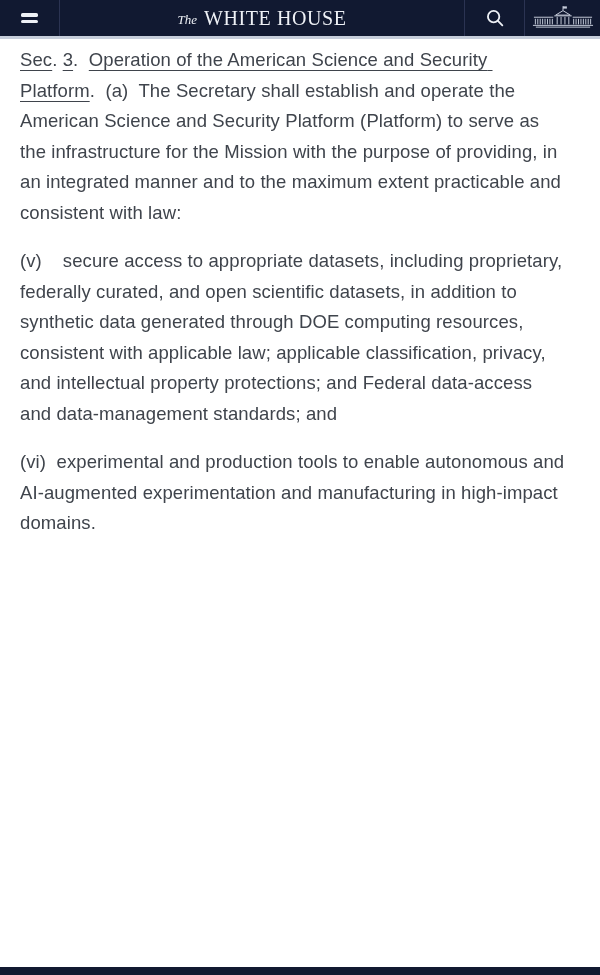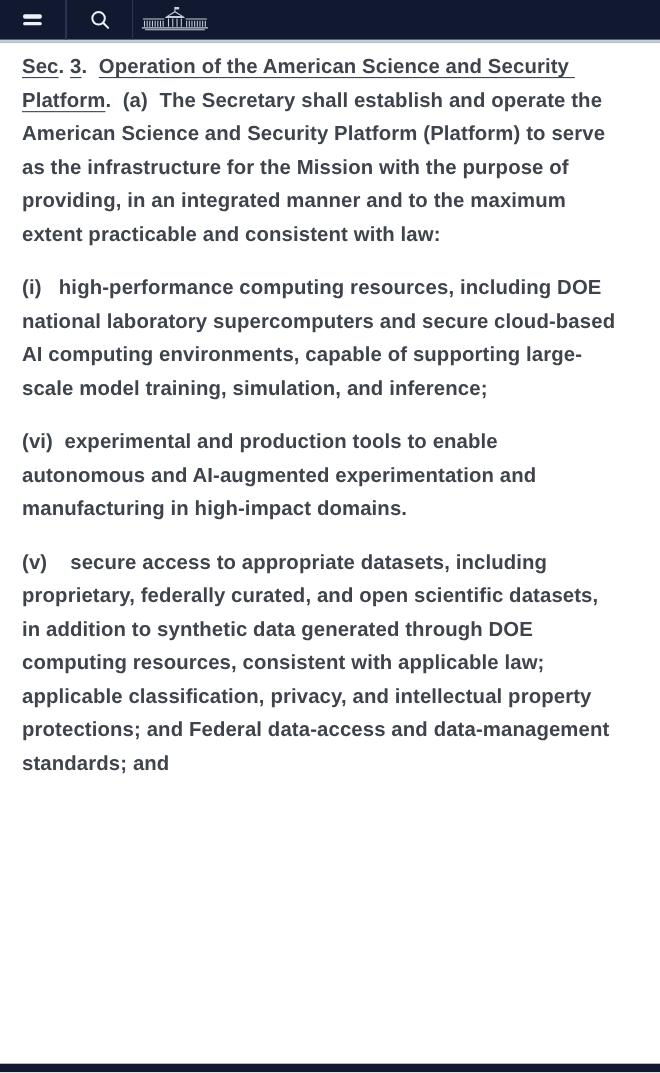--- a/index.html
+++ b/index.html
@@ -58,21 +58,21 @@
     white-space: nowrap;
   }
   
   .content {
     padding: 6px 20px 0 20px;
     color: #3f444c;
     font-size: 18.5px;
     line-height: 30.5px;
     letter-spacing: 0.1px;
   }
-  .content p { margin: 0 15px 18px 0; white-space: pre-wrap; font-weight: bold; }
+  .content p { margin: 0 15px 18px 0; white-space: pre-wrap; }
   .u {
     text-decoration: underline;
     text-decoration-thickness: 1px;
     text-underline-offset: 3.5px;
   }
   
   .bottom-bar {
     position: absolute;
     left: 0; right: 0; bottom: 0;
     height: 8px;
@@ -85,20 +85,24 @@
 <div class="screen">
 
   <header class="topbar">
     <button class="cell menu" aria-label="Menu">
       <span class="hamburger">
           <i></i>
           <i></i>
         </span>
     </button>
 
+    <div class="cell logo">
+      <span class="logo-the">The</span>
+      <span class="logo-title">WHITE HOUSE</span>
+    </div>
 
     <button class="cell search" aria-label="Search">
       <svg width="22" height="22" viewBox="0 0 24 24" fill="none" stroke="#eef1f6" stroke-width="2" stroke-linecap="round">
         <circle cx="10.5" cy="10.5" r="6.2"></circle>
         <line x1="15.2" y1="15.2" x2="20" y2="20"></line>
       </svg>
     </button>
 
     <button class="cell whicon" aria-label="Home">
       <svg width="64" height="26" viewBox="0 0 66 26" fill="none" stroke="#c7cddb" stroke-width="1">
@@ -135,19 +139,18 @@
         <line x1="61.5" y1="13.8" x2="61.5" y2="19.6"></line>
 
         <line x1="2" y1="20.6" x2="64" y2="20.6"></line>
         <line x1="5" y1="22.4" x2="61" y2="22.4"></line>
       </svg>
     </button>
   </header>
 
   <main class="content">
       <p><span class="u">Sec</span><span>. </span><span class="u">3</span><span>.  </span><span class="u">Operation of the American Science and Security Platform</span><span>.  (a)  The Secretary shall establish and operate the American Science and Security Platform (Platform) to serve as the infrastructure for the Mission with the purpose of providing, in an integrated manner and to the maximum extent practicable and consistent with law:</span></p>
-      <p><span>(i)   high-performance computing resources, including DOE national laboratory supercomputers and secure cloud-based AI computing environments, capable of supporting large-scale model training, simulation, and inference;</span></p>
+      <p><span>(v)    secure access to appropriate datasets, including proprietary, federally curated, and open scientific datasets, in addition to synthetic data generated through DOE computing resources, consistent with applicable law; applicable classification, privacy, and intellectual property protections; and Federal data-access and data-management standards; and</span></p>
       <p><span>(vi)  experimental and production tools to enable autonomous and AI-augmented experimentation and manufacturing in high-impact domains.</span></p>
-      <p><span>(v)    secure access to appropriate datasets, including proprietary, federally curated, and open scientific datasets, in addition to synthetic data generated through DOE computing resources, consistent with applicable law; applicable classification, privacy, and intellectual property protections; and Federal data-access and data-management standards; and</span></p>
     </main>
 
   <div class="bottom-bar"></div>
 </div>
 
 </body></html>

